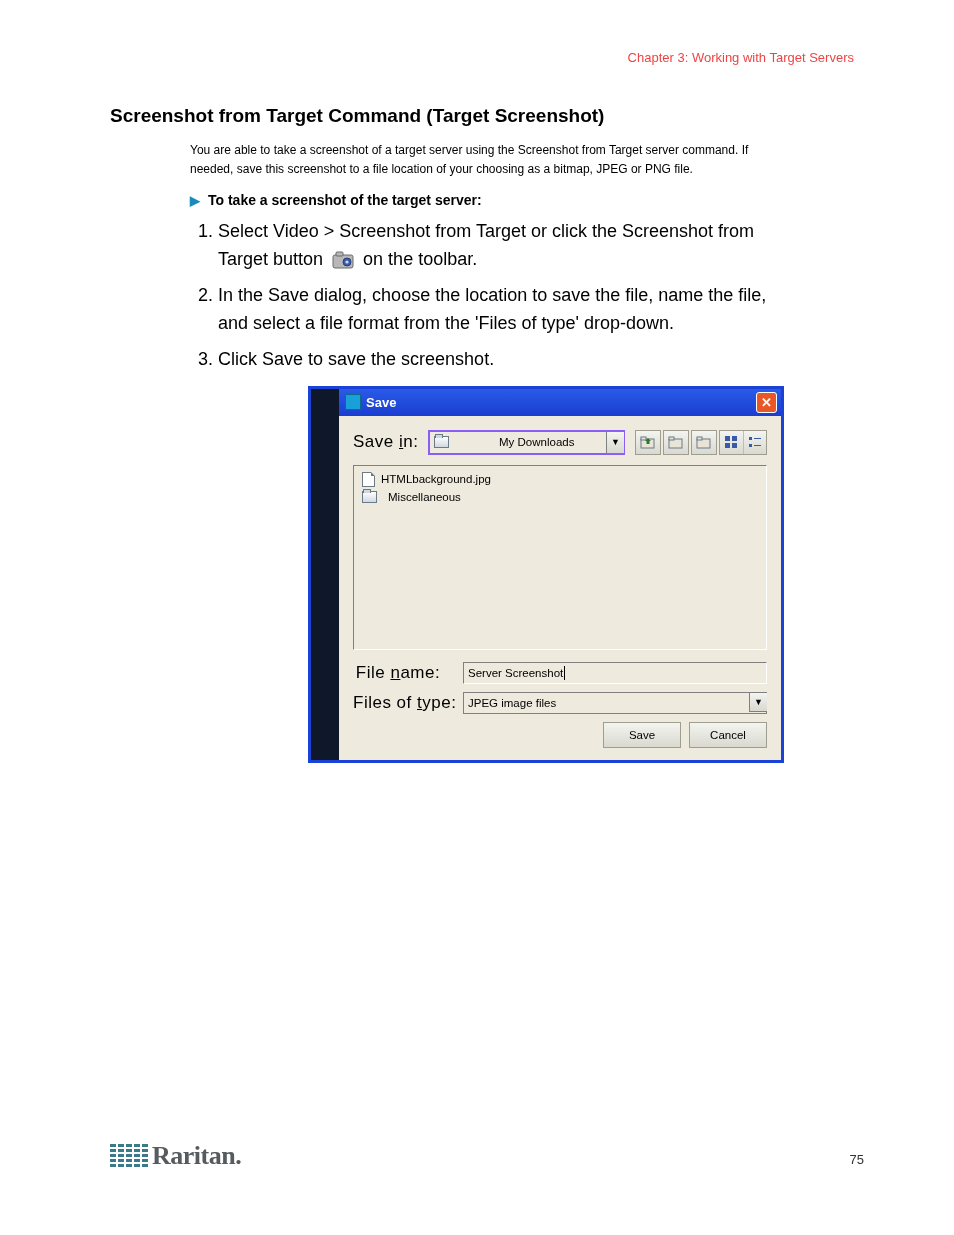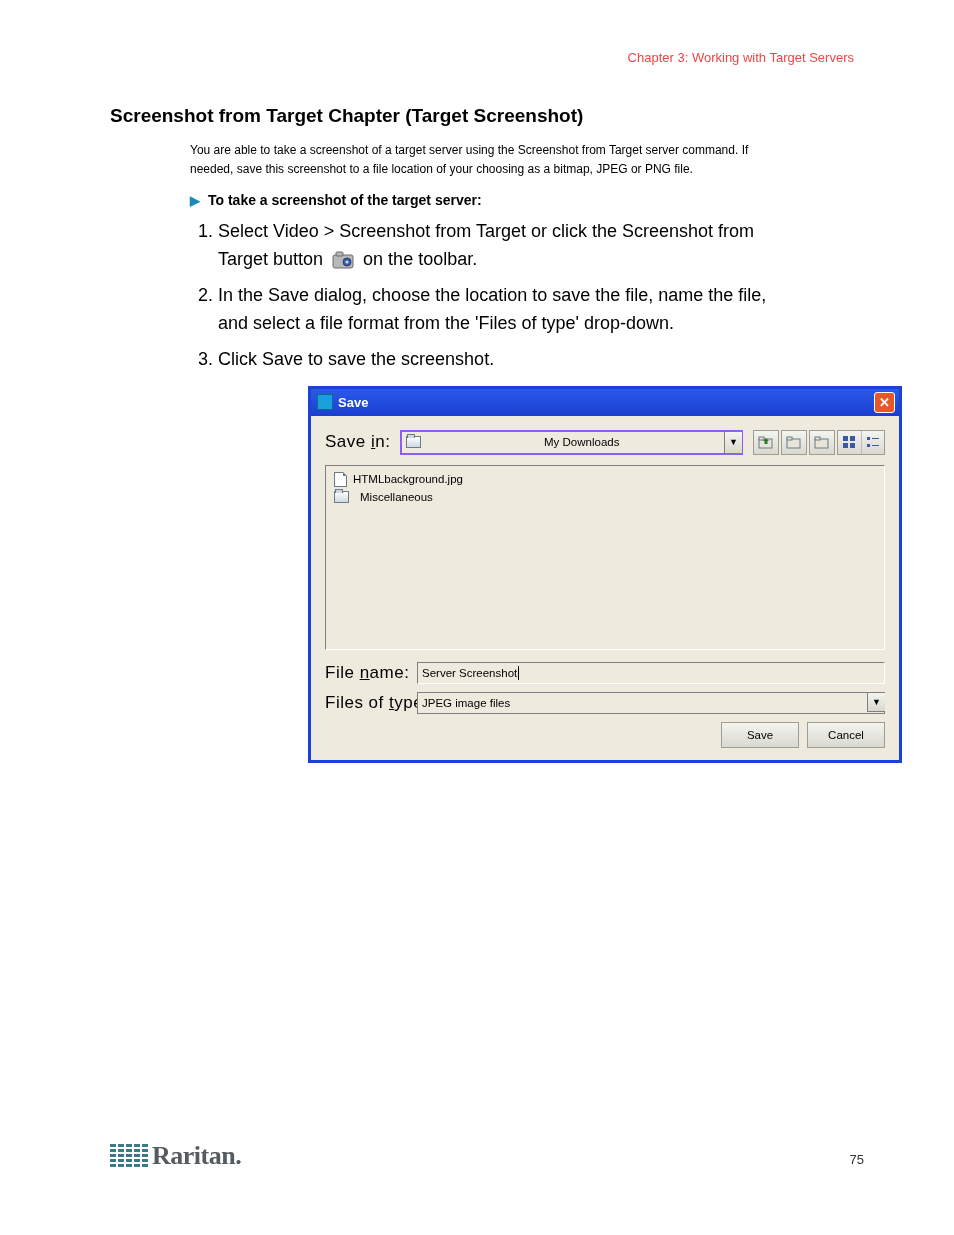--- a/index.html
+++ b/index.html
@@ -58,26 +58,27 @@
   ol.steps li { margin-bottom: 8px; }
   .step-inline-icon {
     display: inline-block;
     width: 26px;
     height: 26px;
     vertical-align: middle;
     margin: 0 2px;
   }
   .dialog-wrap { margin: 10px 0 0 198px; }
   .dialog {
-    width: 594px;
+    width: 476px;
     border: 3px solid #1b42d6;
-    background: #0f766e;
+    background: #0f172a;
     font-family: Tahoma, Arial, sans-serif;
     font-size: 12px;
     color: #000;
+    padding-left: 28px;
   }
   .titlebar {
     background: linear-gradient(to bottom,#2a5ae8,#1a3ecf);
     color: #fff;
     font-weight: bold;
     padding: 3px 4px 3px 6px;
     display: flex;
     align-items: center;
     font-size: 13px;
   }
@@ -160,21 +161,21 @@
   }
   .fa-item { display:flex; align-items:center; gap:6px; font-size:11.5px; margin-bottom:4px; }
   .file-glyph {
     display:inline-block; width:13px; height:15px; background:#fff;
     border:1px solid #6a7a88; position:relative;
   }
   .file-glyph::before{
     content:""; position:absolute; top:-1px; right:-1px;
     border-top:4px solid #eeeade; border-left:4px solid #6a7a88;
   }
-  .field-row { display:flex; align-items:center; gap:2px; margin-bottom:8px; }
+  .field-row { display:flex; align-items:center; gap:20px; margin-bottom:8px;text-align:center; }
   .field-row .lbl { width:90px; }
   .text-input {
     flex:1; height:22px; border:1px solid #808080;
     border-right-color:#fff; border-bottom-color:#fff;
     background:#eeeade; padding:0 4px; font-size:11.5px;
     display:flex; align-items:center;
   }
   .text-input .caret { display:inline-block; width:1px; height:14px; background:#000; margin-left:1px; }
   .type-select {
     flex:1; height:22px; border:1px solid #808080;
@@ -211,21 +212,21 @@
     font-size:13px; color:#333;
   }
   .underline { text-decoration: underline; }
 </style>
 </head>
 <body>
 
 <div class="page">
   <div class="chapter-ref">Chapter 3: Working with Target Servers</div>
 
-  <div class="section-title">Screenshot from Target Chapter (Target Screenshot)</div>
+  <div class="section-title">Screenshot from Target Command (Target Screenshot)</div>
 
   <p class="body-text" style="padding-left:80px;">You are able to take a screenshot of a target server using the Screenshot from Target server command. If needed, save this screenshot to a file location of your choosing as a bitmap, JPEG or PNG file.</p>
 
   <div class="proc-heading">
     <span class="proc-arrow">▶</span>
     <span>To take a screenshot of the target server:</span>
   </div>
 
   <ol class="steps">
     <li>

